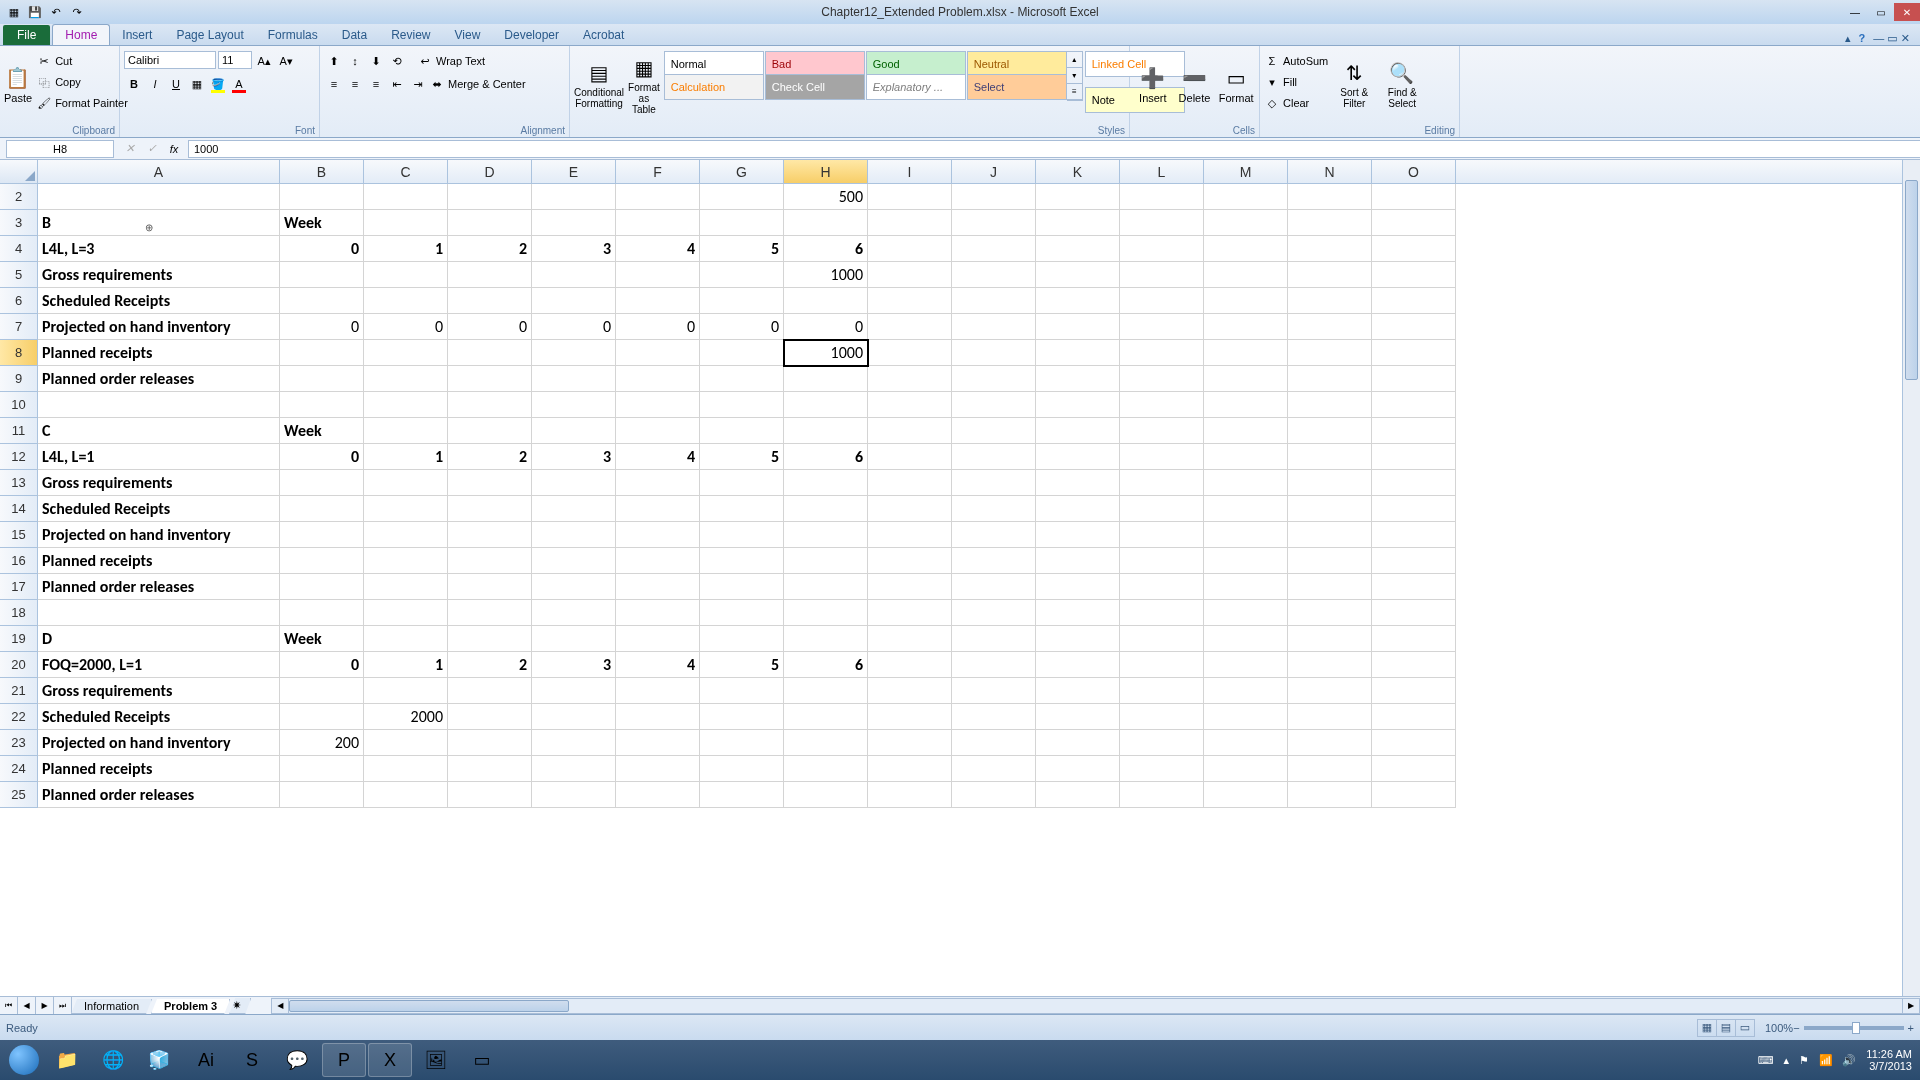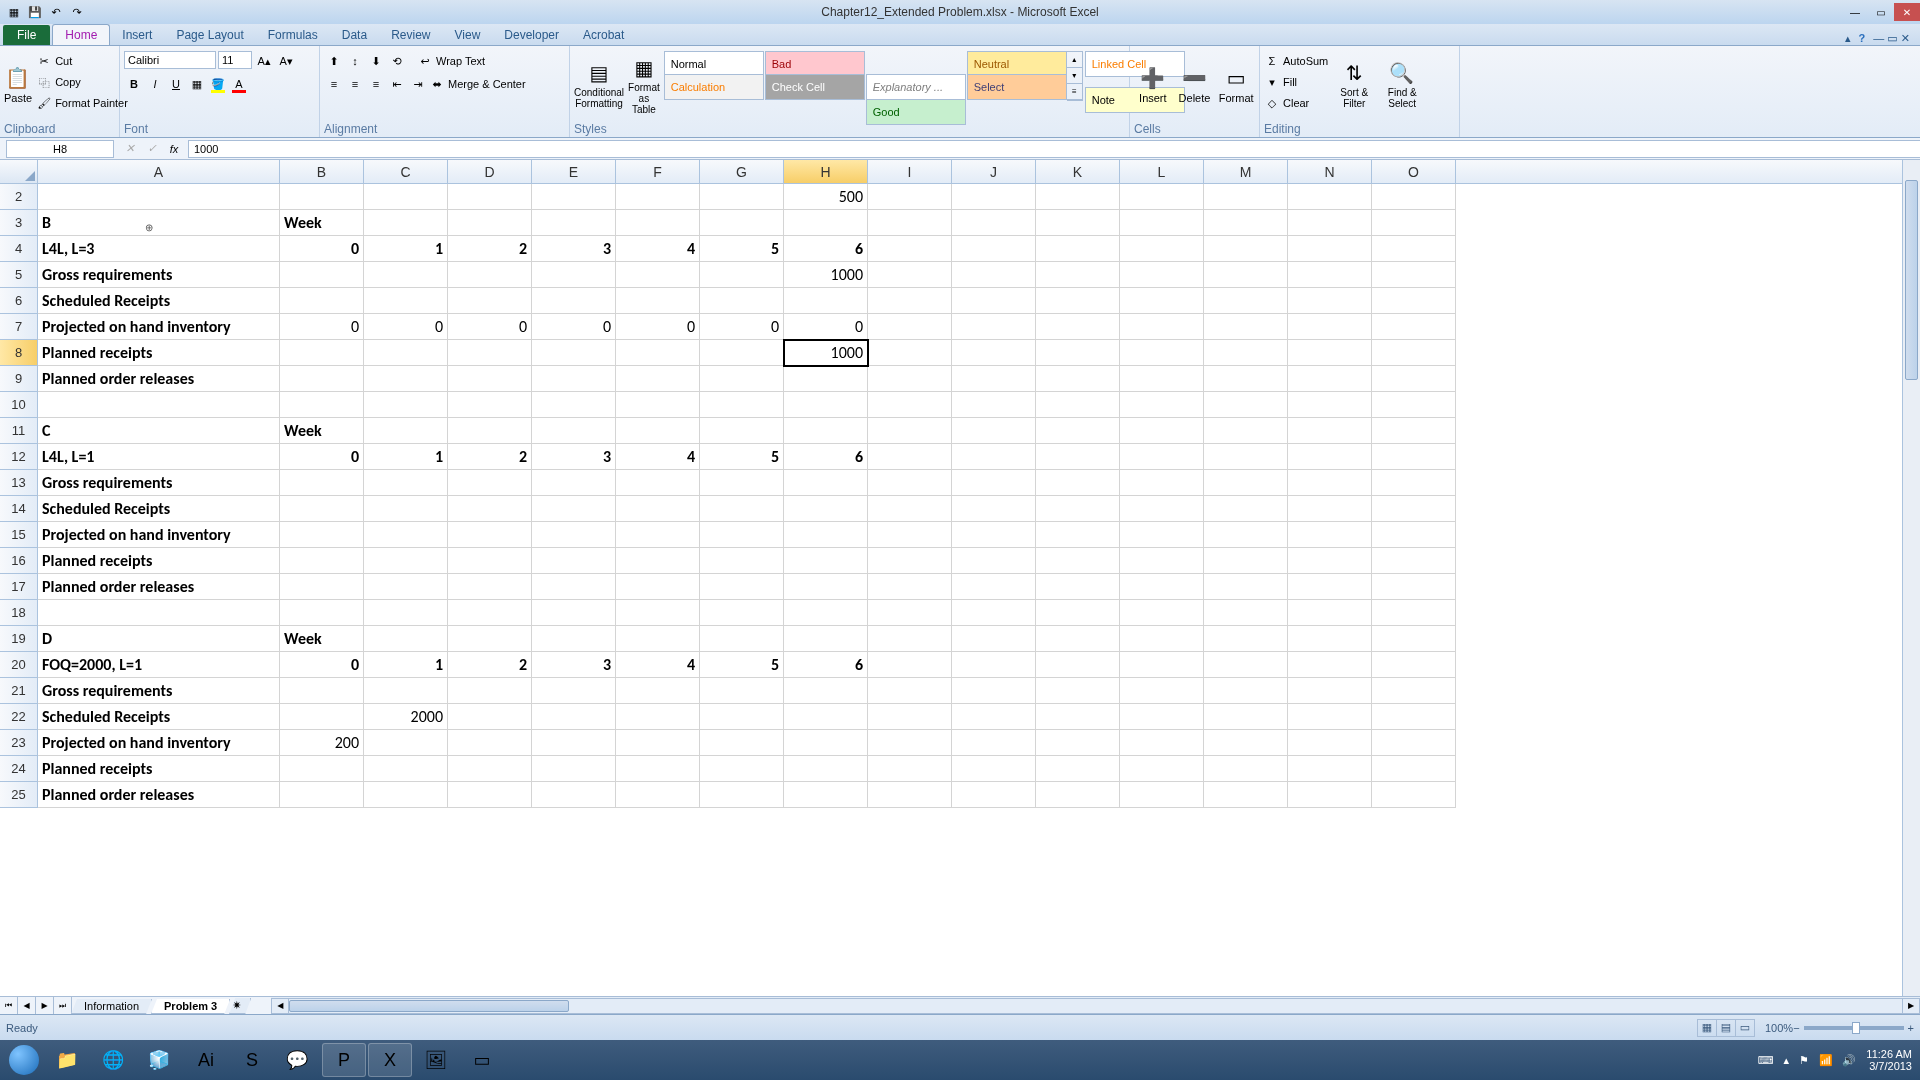--- a/index.html
+++ b/index.html
@@ -17,35 +17,35 @@
 
 .tabs { height: 22px; background: linear-gradient(#dce7f4, #c9dbef); display: flex; align-items: flex-end; padding-left: 3px; border-bottom: 1px solid #8ba8c9; }
 .file-tab { background: #1a6c3a; color: #fff; padding: 3px 14px; font-size: 12px; border-radius: 2px 2px 0 0; margin-right: 2px; }
 .tab-itm { padding: 3px 12px; font-size: 12px; color: #2a5a8a; cursor: pointer; }
 .tab-itm.active { background: #f2f5fa; border: 1px solid #8ba8c9; border-bottom: none; border-radius: 3px 3px 0 0; color: #a21caf; }
 .tab-help { position: absolute; right: 10px; display: flex; gap: 8px; color: #2a5a8a; }
 
 
 .ribbon { height: 92px; background: linear-gradient(#f2f5fa, #e3ecf7); border-bottom: 1px solid #8ba8c9; display: flex; }
 .grp { border-right: 1px solid #c1d2e7; display: flex; flex-direction: column; justify-content: space-between; padding: 2px 4px 0; }
-.grp-lbl { text-align: left; font-size: 12px; color: #5a7ba3; padding-bottom: 1px; position: relative; }
+.grp-lbl { text-align: right; font-size: 10px; color: #5a7ba3; padding-bottom: 1px; position: relative; }
 .grp-body { display: flex; flex: 1; align-items: flex-start; padding-top: 3px; gap: 4px; }
 .bigbtn { display: flex; flex-direction: column; align-items: center; justify-content: center; width: 40px; height: 66px; }
 .bigbtn .ico { width: 28px; height: 28px; display: flex; align-items: center; justify-content: center; font-size: 20px; }
 .smallcol { display: flex; flex-direction: column; gap: 1px; }
 .smallrow { display: flex; align-items: center; gap: 3px; height: 20px; font-size: 11px; white-space: nowrap; }
 .ico-s { width: 16px; height: 16px; display: inline-flex; align-items: center; justify-content: center; }
 .combo { border: 1px solid #a8bdd7; background: #fff; height: 18px; display: flex; align-items: center; padding: 0 3px; }
 .fmtbtn { width: 20px; height: 20px; border: 1px solid transparent; display: flex; align-items: center; justify-content: center; }
 
 
 .style-gallery { display: grid; grid-template-columns: repeat(4, 100px); grid-template-rows: 22px 22px; gap: 1px; }
 .style-pill { border: 1px solid #a8bdd7; background: #fff; display: flex; align-items: center; padding: 12px 6px; font-size: 11px; }
 .st-bad { color: #9c0006; background: #ffc7ce; }
-.st-good { color: #006100; background: #c6efce; margin-top: 48px; }
+.st-good { color: #006100; background: #c6efce; }
 .st-neutral { color: #9c5700; background: #ffeb9c; }
 .st-calc { color: #fa7d00; background: #f2f2f2; }
 .st-check { background: #a5a5a5; color: #fff; }
 .st-expl { color: #7f7f7f; font-style: italic; }
 .st-input { color: #3f3f76; background: #ffcc99; }
 .st-linked { color: #fa7d00; background: #fff; }
 .st-note { background: #ffffcc; margin-top: 8px; }
 .gallery-more { width: 16px; border: 1px solid #a8bdd7; border-left: none; display: flex; flex-direction: column; }
 .gallery-more div { flex: 1; display: flex; align-items: center; justify-content: center; font-size: 8px; border-bottom: 1px solid #a8bdd7; }
 

